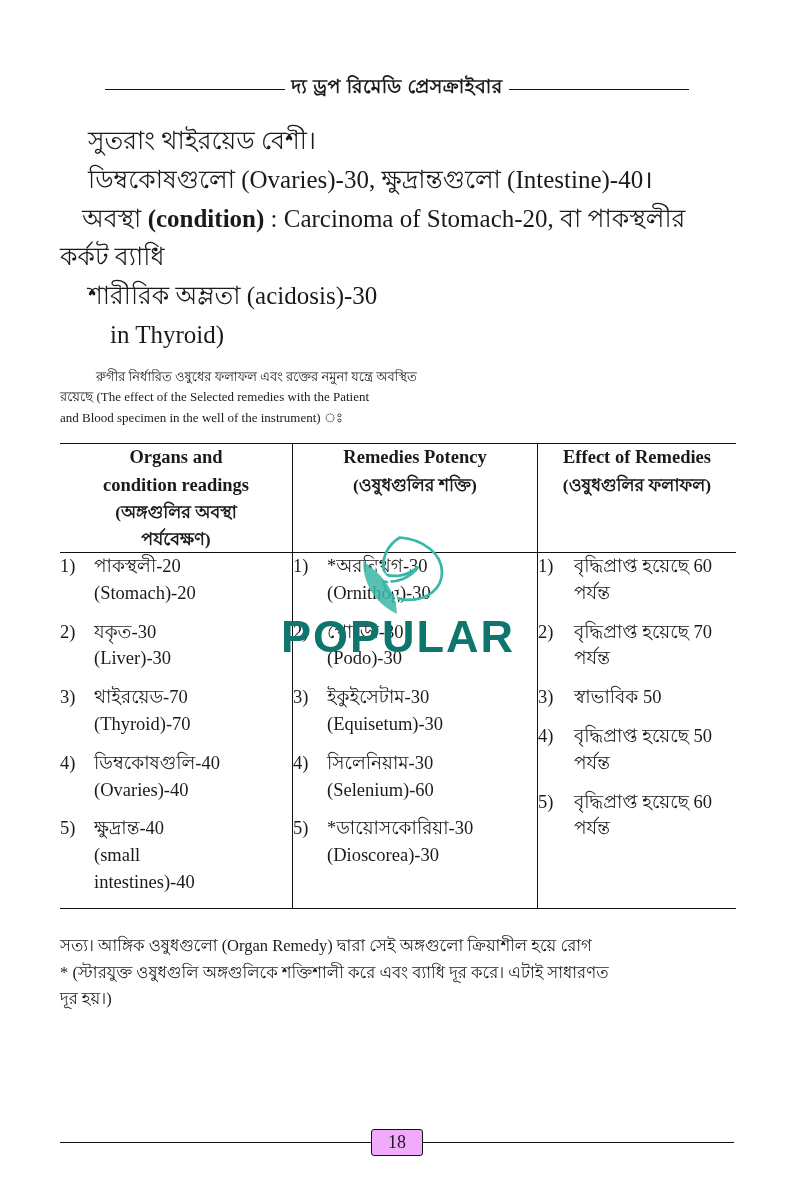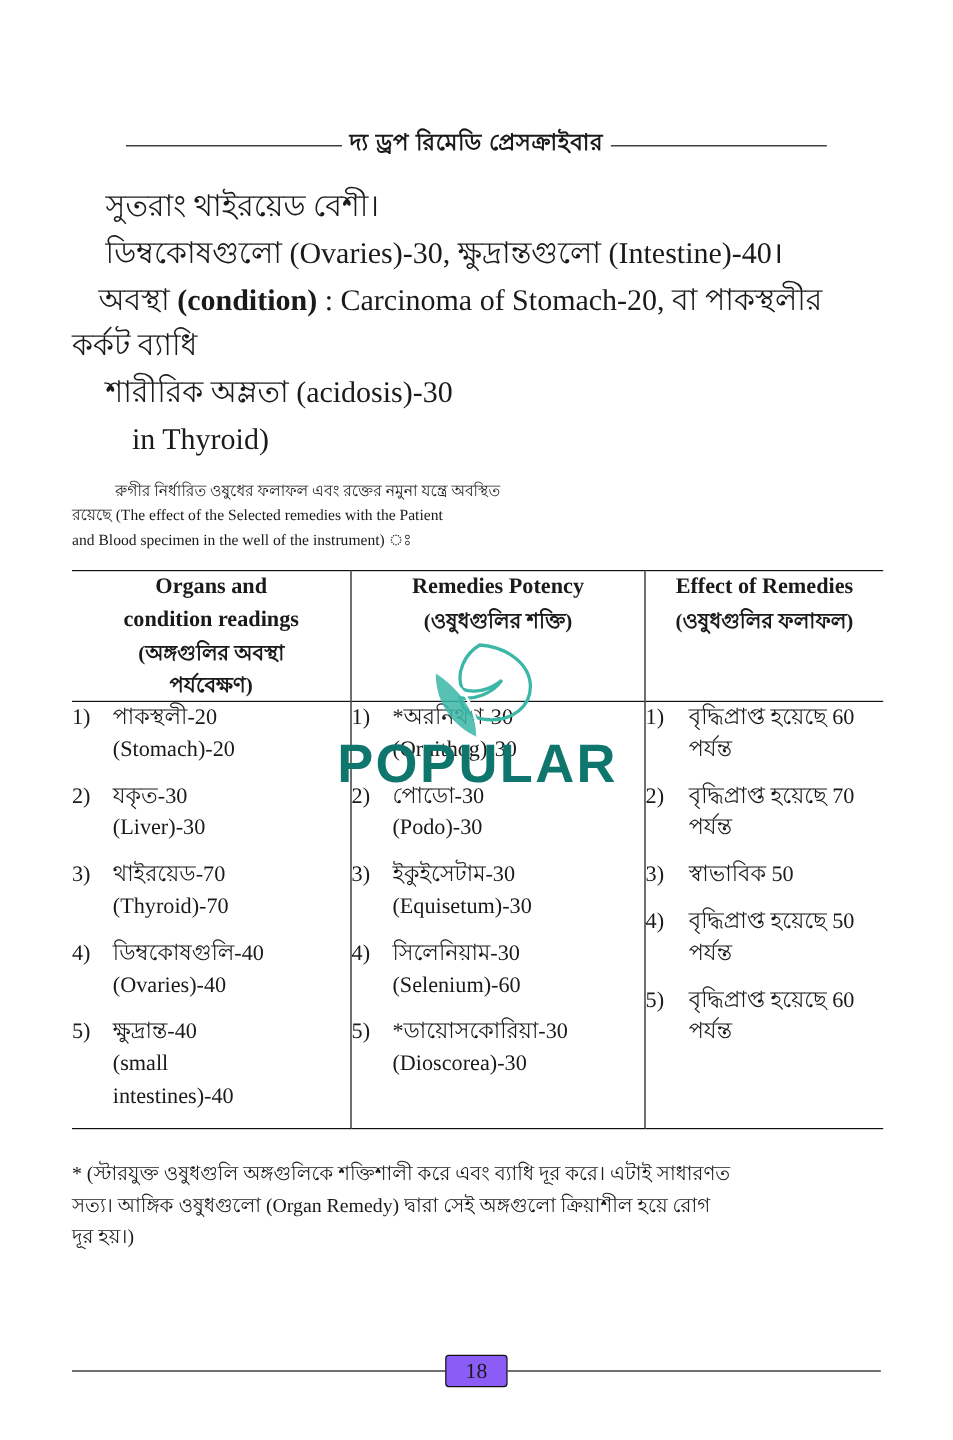--- a/index.html
+++ b/index.html
@@ -14,21 +14,21 @@
     color: #1a1a1a;
     position: relative;
     overflow: hidden;
   }
   .page {
     position: absolute;
     left: 0; top: 0;
     width: 794px;
     height: 1200px;
     box-sizing: border-box;
-    padding: 104px 60px 40px 60px;
+    padding: 72px 60px 40px 60px;
   }
 
   
   .runhead {
     display: flex;
     align-items: center;
     justify-content: center;
     gap: 6px;
     margin-bottom: 18px;
   }
@@ -144,21 +144,21 @@
     flex: 1 1 auto;
     height: 0;
     border-top: 1.6px solid #111;
   }
   .pagenum {
     border: 1.6px solid #111;
     border-radius: 3px;
     padding: 2px 16px;
     font-size: 18px;
     font-family: "Liberation Serif", serif;
-    background: #8b5cf6;
+    background: #f0abfc;
   }
 
   
   .watermark {
     position: absolute;
     left: 248px;
     top: 530px;
     width: 300px;
     pointer-events: none;
     text-align: center;
@@ -346,22 +346,22 @@
             <span class="l2">বৃদ্ধিপ্রাপ্ত হয়েছে 60</span>
             <span class="l2">পর্যন্ত</span>
           </span>
         </div>
       </td>
     </tr>
   </tbody>
     </table>
 
   <div class="footnote">
+    <span class="fl">সত্য। আঙ্গিক ওষুধগুলো (Organ Remedy) দ্বারা সেই অঙ্গগুলো ক্রিয়াশীল হয়ে রোগ</span>
     <span class="fl">* (স্টারযুক্ত ওষুধগুলি অঙ্গগুলিকে শক্তিশালী করে এবং ব্যাধি দূর করে। এটাই সাধারণত</span>
-    <span class="fl">সত্য। আঙ্গিক ওষুধগুলো (Organ Remedy) দ্বারা সেই অঙ্গগুলো ক্রিয়াশীল হয়ে রোগ</span>
     <span class="fl">দূর হয়।)</span>
   </div>
 
   <div class="pagenum-wrap">
     <div class="rule"></div>
     <div class="pagenum">18</div>
     <div class="rule"></div>
   </div>
 
 </div>

